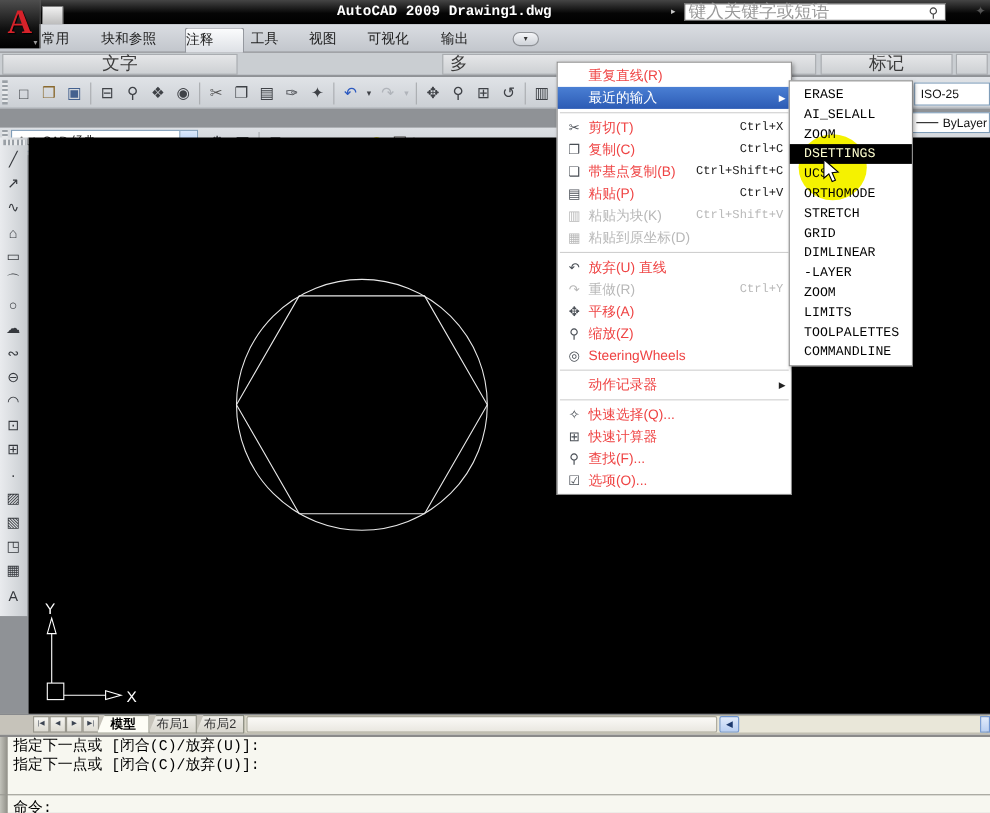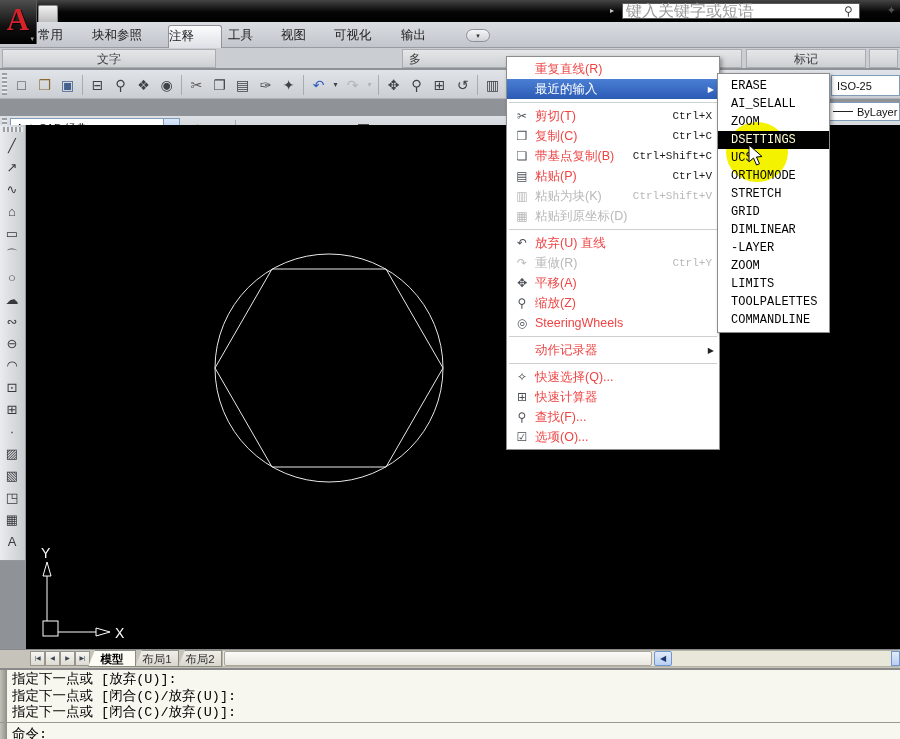--- a/index.html
+++ b/index.html
@@ -21,21 +21,21 @@
 .logo-chip{position:absolute;left:38px;top:5px;width:20px;height:17px;background:linear-gradient(#f2f2f2,#bdbdbd);border:1px solid #8a8a8a;border-bottom:none;border-radius:2px 2px 0 0;z-index:60}
 
 
 .tabs-row{position:absolute;left:0;top:22px;width:900px;height:26px;background:linear-gradient(#dadde2,#c2c6cc);border-bottom:1px solid #989ba0}
 .rtab{position:absolute;top:22px;height:26px;line-height:26px;text-align:left;font-size:12.5px;color:#1c1c1c;cursor:default}
 .rtab.active{top:25px;height:23px;line-height:21px;background:linear-gradient(#fbfcfd,#dde0e5);border:1px solid #90939a;border-bottom:none;border-radius:3px 3px 0 0}
 .roval{position:absolute;left:466px;top:29px;width:24px;height:13px;background:linear-gradient(#f4f5f7,#cfd3d9);border:1px solid #8e9196;border-radius:7px;font-size:7px;text-align:center;line-height:11px;color:#333}
 
 
 .panels-row{position:absolute;left:0;top:48px;width:900px;height:21px;background:#caced2;border-bottom:1px solid #8e9195}
-.panel{position:absolute;top:49px;height:19px;background:linear-gradient(#e5e6e8,#cdd0d3);border:1px solid #a9acb0;text-align:center;font-size:12px;line-height:18px;color:#3c3c3c}
+.panel{position:absolute;top:49px;height:19px;background:linear-gradient(#e5e6e8,#cdd0d3);border:1px solid #a9acb0;text-align:center;font-size:16px;line-height:18px;color:#3c3c3c}
 .panel.leftlbl{text-align:left;padding-left:6px}
 
 
 .toolbar1{position:absolute;left:0;top:70px;width:900px;height:29px;background:linear-gradient(#e0e3e7,#cbcfd4);border-bottom:1px solid #b0b3b7}
 .toolbar2{position:absolute;left:0;top:116px;width:900px;height:26px;background:linear-gradient(#dde0e4,#c8ccd1);border-bottom:1px solid #96999d}
 .grip-v{position:absolute;left:2px;top:3px;width:5px;height:22px;background:repeating-linear-gradient(#9aa0a6 0 2px,#e8eaec 2px 4px)}
 .tb-icons{position:absolute;left:10px;top:3px;display:flex;align-items:center;height:23px}
 .ico{width:23px;height:22px;display:flex;align-items:center;justify-content:center;font-size:14px;color:#3f4247;cursor:default}
 .ico.small{width:11px;font-size:8px}
 .vsep{width:1px;height:20px;background:#a8abaf;margin:0 3px}
@@ -101,20 +101,21 @@
 .cmd-hist{position:absolute;left:12px;top:2px;font-family:"Liberation Mono","DejaVu Sans Mono",monospace;font-size:13.5px;color:#000;line-height:16.5px;white-space:pre}
 .cmd-sepline{position:absolute;left:0;top:52px;width:900px;height:1px;background:#9a9a92}
 .cmd-prompt{position:absolute;left:12px;top:55px;font-family:"Liberation Mono","DejaVu Sans Mono",monospace;font-size:13.5px;color:#000}
 </style>
 </head>
 <body>
 
 <div id="app">
 
   <div class="titlebar">
+    <div class="title-text">AutoCAD 2009 Drawing1.dwg</div>
     <span class="title-arrow">▸</span>
     <div class="searchbox">
       <input class="search-input" placeholder="键入关键字或短语" style="">
       <span class="mag">⚲</span>
     </div>
     <span class="ghost">✦</span>
   </div>
   <div class="logo">
     <span class="logo-a">A</span>
     <span class="logo-caret">▾</span>
@@ -352,18 +353,18 @@
   <div class="ltab active" style="left:88px;width:48px">模型</div>
   <div class="ltab" style="left:135px;width:44px">布局1</div>
   <div class="ltab" style="left:178px;width:44px">布局2</div>
   <div class="hs-track"></div>
   <div class="hs-thumb"></div>
   <div class="hs-btn">◀</div>
   <div class="hs-right"></div>
 
   <div class="cmd">
     <div class="cmd-grip"></div>
-    <div class="cmd-hist"><div>指定下一点或 [放弃(U)]:</div><div>指定下一点或 [闭合(C)/放弃(U)]:</div><div>指定下一点或 [闭合(C)/放弃(U)]:</div></div>
+    <div class="cmd-hist"><div>指定下一点或 [闭合(C)/放弃(U)]:</div><div>指定下一点或 [闭合(C)/放弃(U)]:</div></div>
     <div class="cmd-sepline"></div>
     <div class="cmd-prompt">命令:</div>
   </div>
 
 </div>
 
 </body></html>

